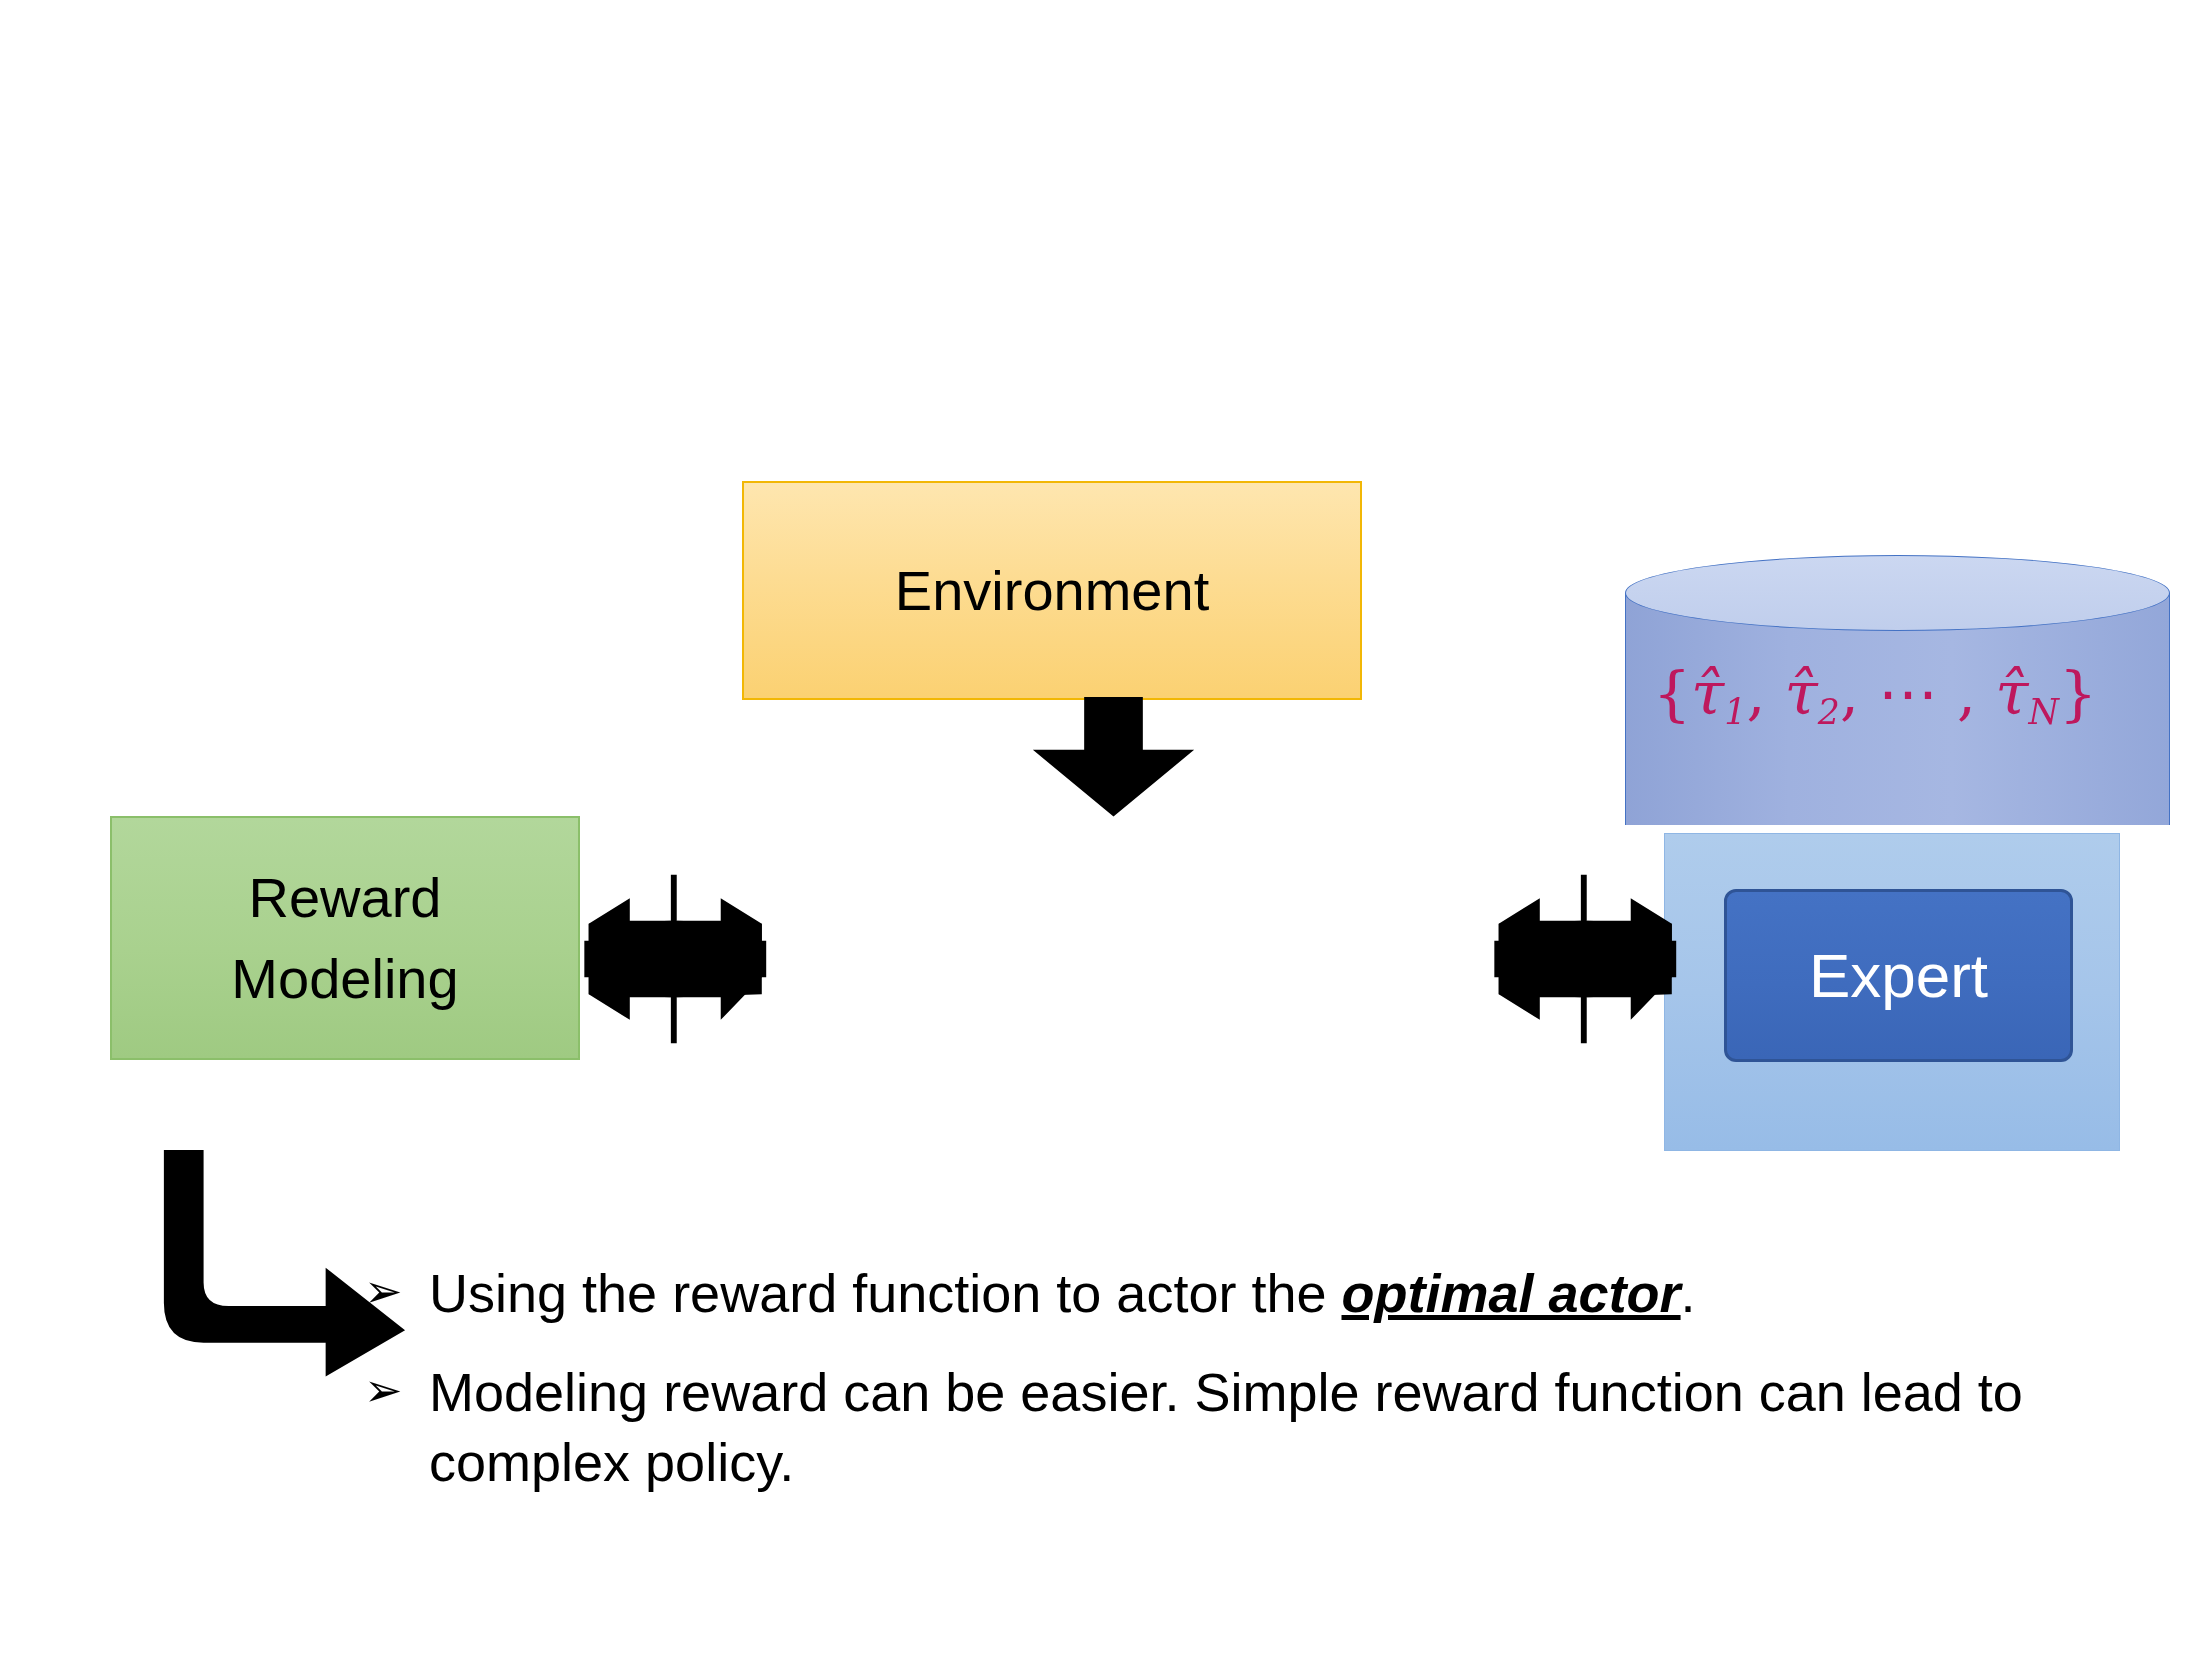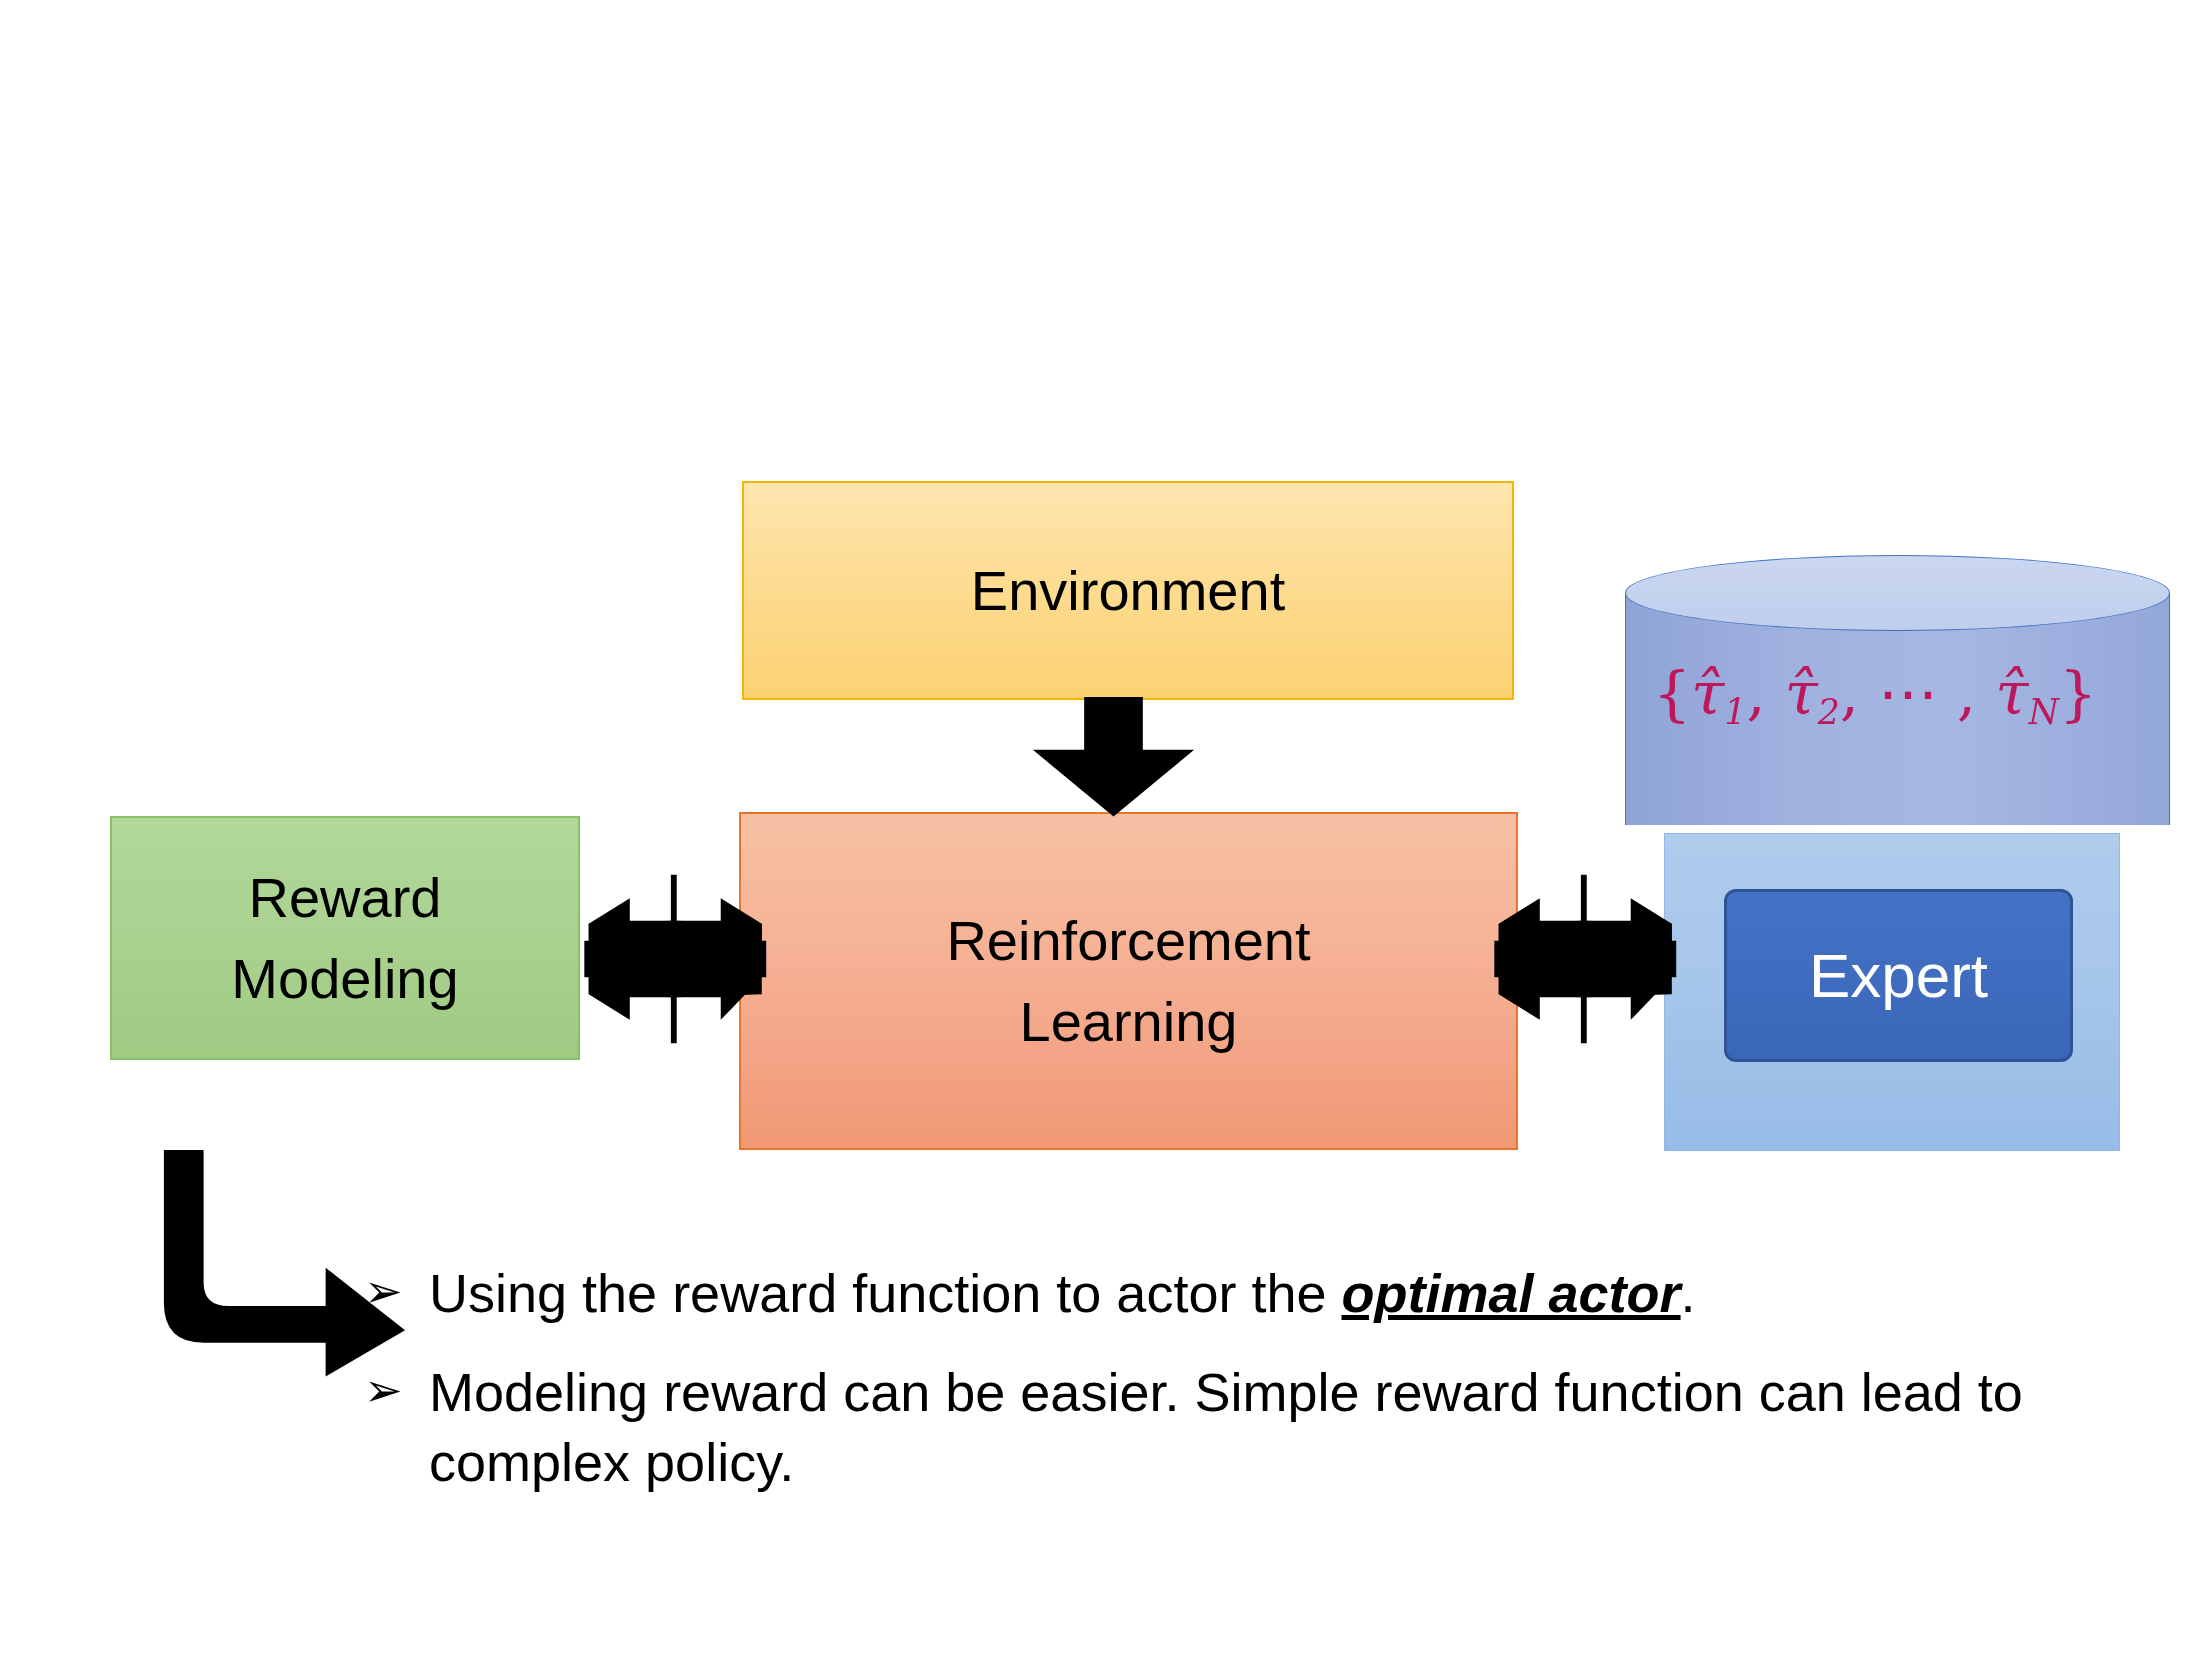--- a/index.html
+++ b/index.html
@@ -39,21 +39,21 @@
     display: flex;
     align-items: center;
     justify-content: center;
     text-align: center;
     color: #000000;
   }
 
   .box-environment {
     left: 742px;
     top: 481px;
-    width: 772px;
+    width: 620px;
     height: 219px;
     background: linear-gradient(180deg, #FEE6AF 0%, #FDDC92 45%, #FBD172 100%);
     border: 2.2px solid #F2B705;
     font-size: 56px;
   }
 
   .box-rl {
     left: 739px;
     top: 812px;
     width: 779px;
@@ -249,26 +249,20 @@
   </div>
 
   <div class="expert-btn">
     <span>Expert</span>
   </div>
 
   <div class="box box-environment">
     <span class="box-label">Environment</span>
   </div>
 
-  <div class="box box-rl">
-    <div>
-      <span class="box-label">Reinforcement</span>
-      <span class="box-label">Learning</span>
-    </div>
-  </div>
 
   <div class="box box-reward">
     <div>
       <span class="box-label">Reward</span>
       <span class="box-label">Modeling</span>
     </div>
   </div>
 
   <div class="arrow-down-env">
     <svg width="169" height="121" viewBox="0 0 230 165" xmlns="http://www.w3.org/2000/svg">

